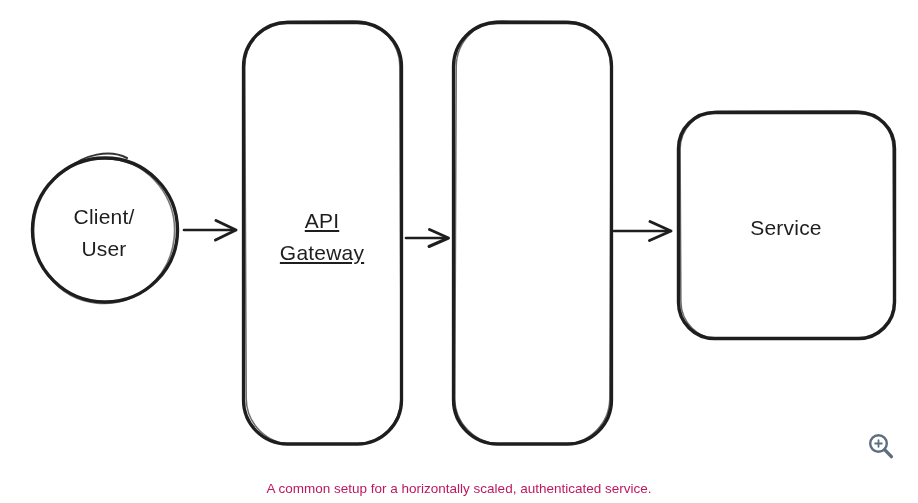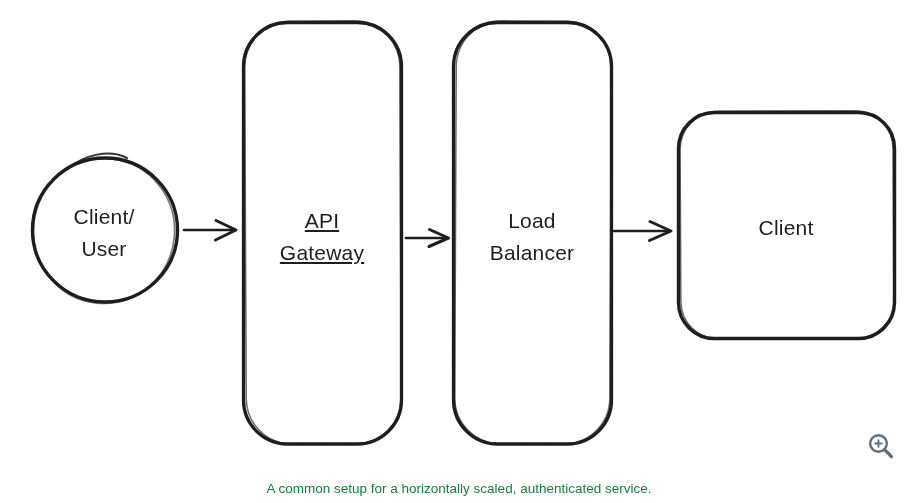--- a/index.html
+++ b/index.html
@@ -35,21 +35,21 @@
   .label-gateway  { left: 322px; top: 237px; text-decoration: underline; }
   .label-balancer { left: 532px; top: 237px; }
   .label-service  { left: 786px; top: 228px; }
   .caption {
     position: absolute;
     left: 0; right: 0;
     top: 480px;
     text-align: center;
     font-size: 13.5px;
     line-height: 18px;
-    color: #15803d;
+    color: #be185d;
   }
   .zoom-button {
     position: absolute;
     left: 866px;
     top: 430px;
     width: 30px;
     height: 34px;
     cursor: pointer;
     background: transparent;
     border: none;
@@ -101,24 +101,22 @@
       </g>
     </g>
   </svg>
 
   <div class="node-label label-client">Client/
 User</div>
 
   <div class="node-label label-gateway">API
 Gateway</div>
 
-  <div class="node-label label-balancer">Load
-Balancer</div>
 
-  <div class="node-label label-service">Client</div>
+  <div class="node-label label-service">Service</div>
 
   <div class="caption">A common setup for a horizontally scaled, authenticated service.</div>
 
   <button class="zoom-button" title="">
     <svg width="30" height="34" viewBox="0 0 30 34" fill="none" xmlns="http://www.w3.org/2000/svg">
       <g stroke="#5d6e7f" stroke-linecap="round">
         <circle cx="12.5" cy="13.5" r="8.3" stroke-width="2.4"></circle>
         <path d="M12.5 10.2 L12.5 16.8 M9.2 13.5 L15.8 13.5" stroke-width="1.8"></path>
         <path d="M18.6 19.6 L25.4 26.6" stroke-width="3.4"></path>
       </g>

